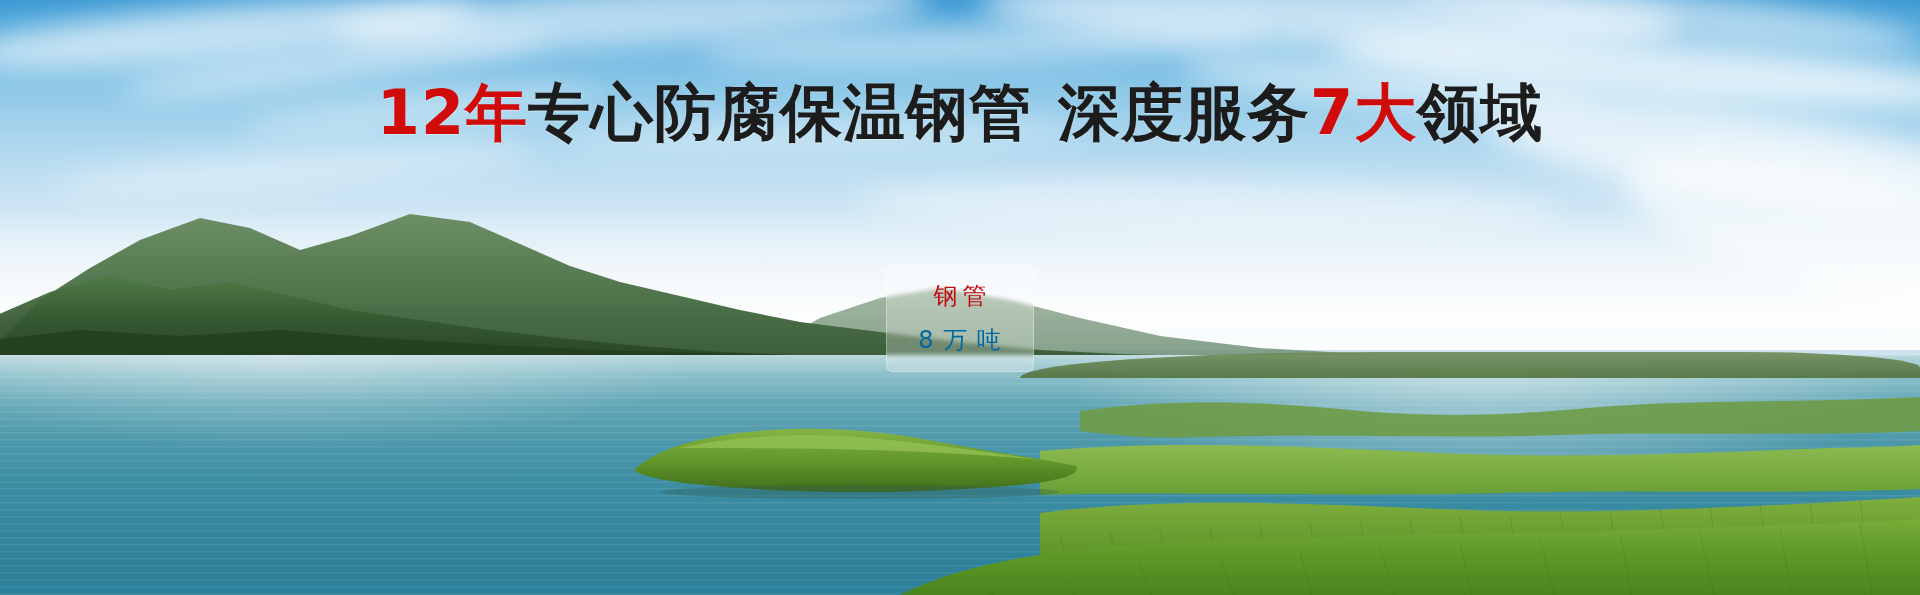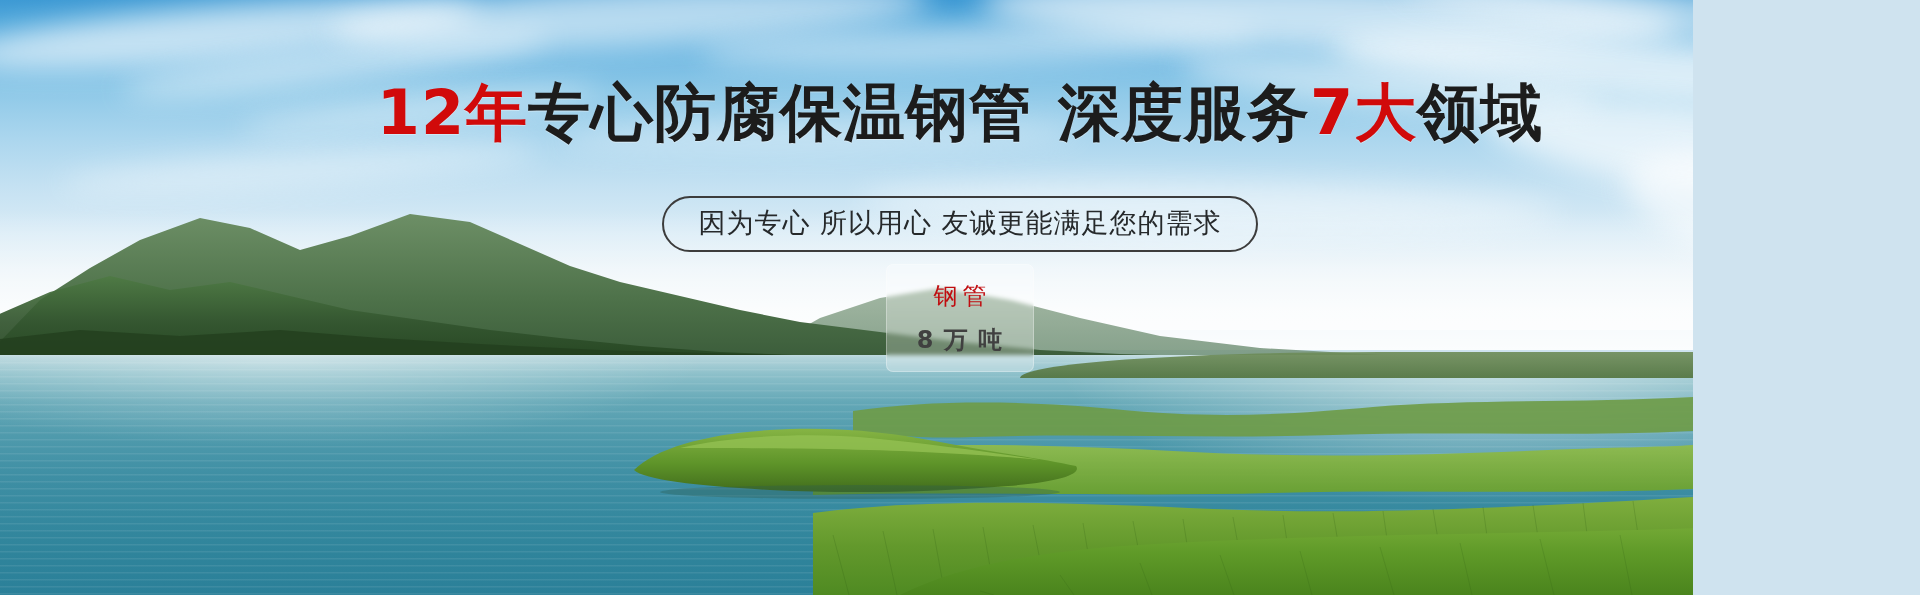--- a/index.html
+++ b/index.html
@@ -4,21 +4,21 @@
 <style>
   * { margin:0; padding:0; box-sizing:border-box; }
   html,body { width:1920px; height:595px; overflow:hidden; }
   body {
     font-family:"Liberation Sans","DejaVu Sans",sans-serif;
     background:#cfe3ef;
   }
 
   .banner {
     position:relative;
-    width:1693px;
+    width:1920px;
     height:595px;
     overflow:hidden;
   }
 
   
   .sky {
     position:absolute; left:0; top:0; width:1920px; height:330px;
     background:
       linear-gradient(to bottom,
         #3e9ad4 0%,
@@ -172,25 +172,24 @@
   }
   .card-label {
     color:#c00d10;
     font-size:24px;
     letter-spacing:5px;
     text-indent:5px;
     font-family:"DejaVu Sans","Liberation Sans",sans-serif;
     margin-bottom:12px;
   }
   .card-value {
-    color:#404040;
+    color:#0369a1;
     font-size:24px;
     font-family:"DejaVu Sans","Liberation Sans",sans-serif;
     letter-spacing:1px;
-    font-weight:bold;
   }
   .card-value sup { font-size:15px; vertical-align:super; }
 </style>
 </head>
 <body>
 
 <div class="banner">
 
   <div class="sky">
     <div class="cloud c1"></div>
@@ -335,23 +334,20 @@
           <path d="M1780,22 L1792,90"></path>
           <path d="M1860,18 L1872,90"></path>
       </g>
     </svg>
   </div>
 
   <div class="headline">
     <span class="red">12年</span><span>专心防腐保温钢管</span><span class="gapword"></span><span>深度服务</span><span class="red">7大</span><span>领域</span>
   </div>
 
-  <div class="subtitle-wrap">
-    <div class="subtitle">因为专心 所以用心  友诚更能满足您的需求</div>
-  </div>
 
   <div class="cards">
 
     <div class="card">
       <div class="card-label">钢管</div>
       <div class="card-value">
         <span>8 万 吨</span><sup></sup>
       </div>
     </div>
 

